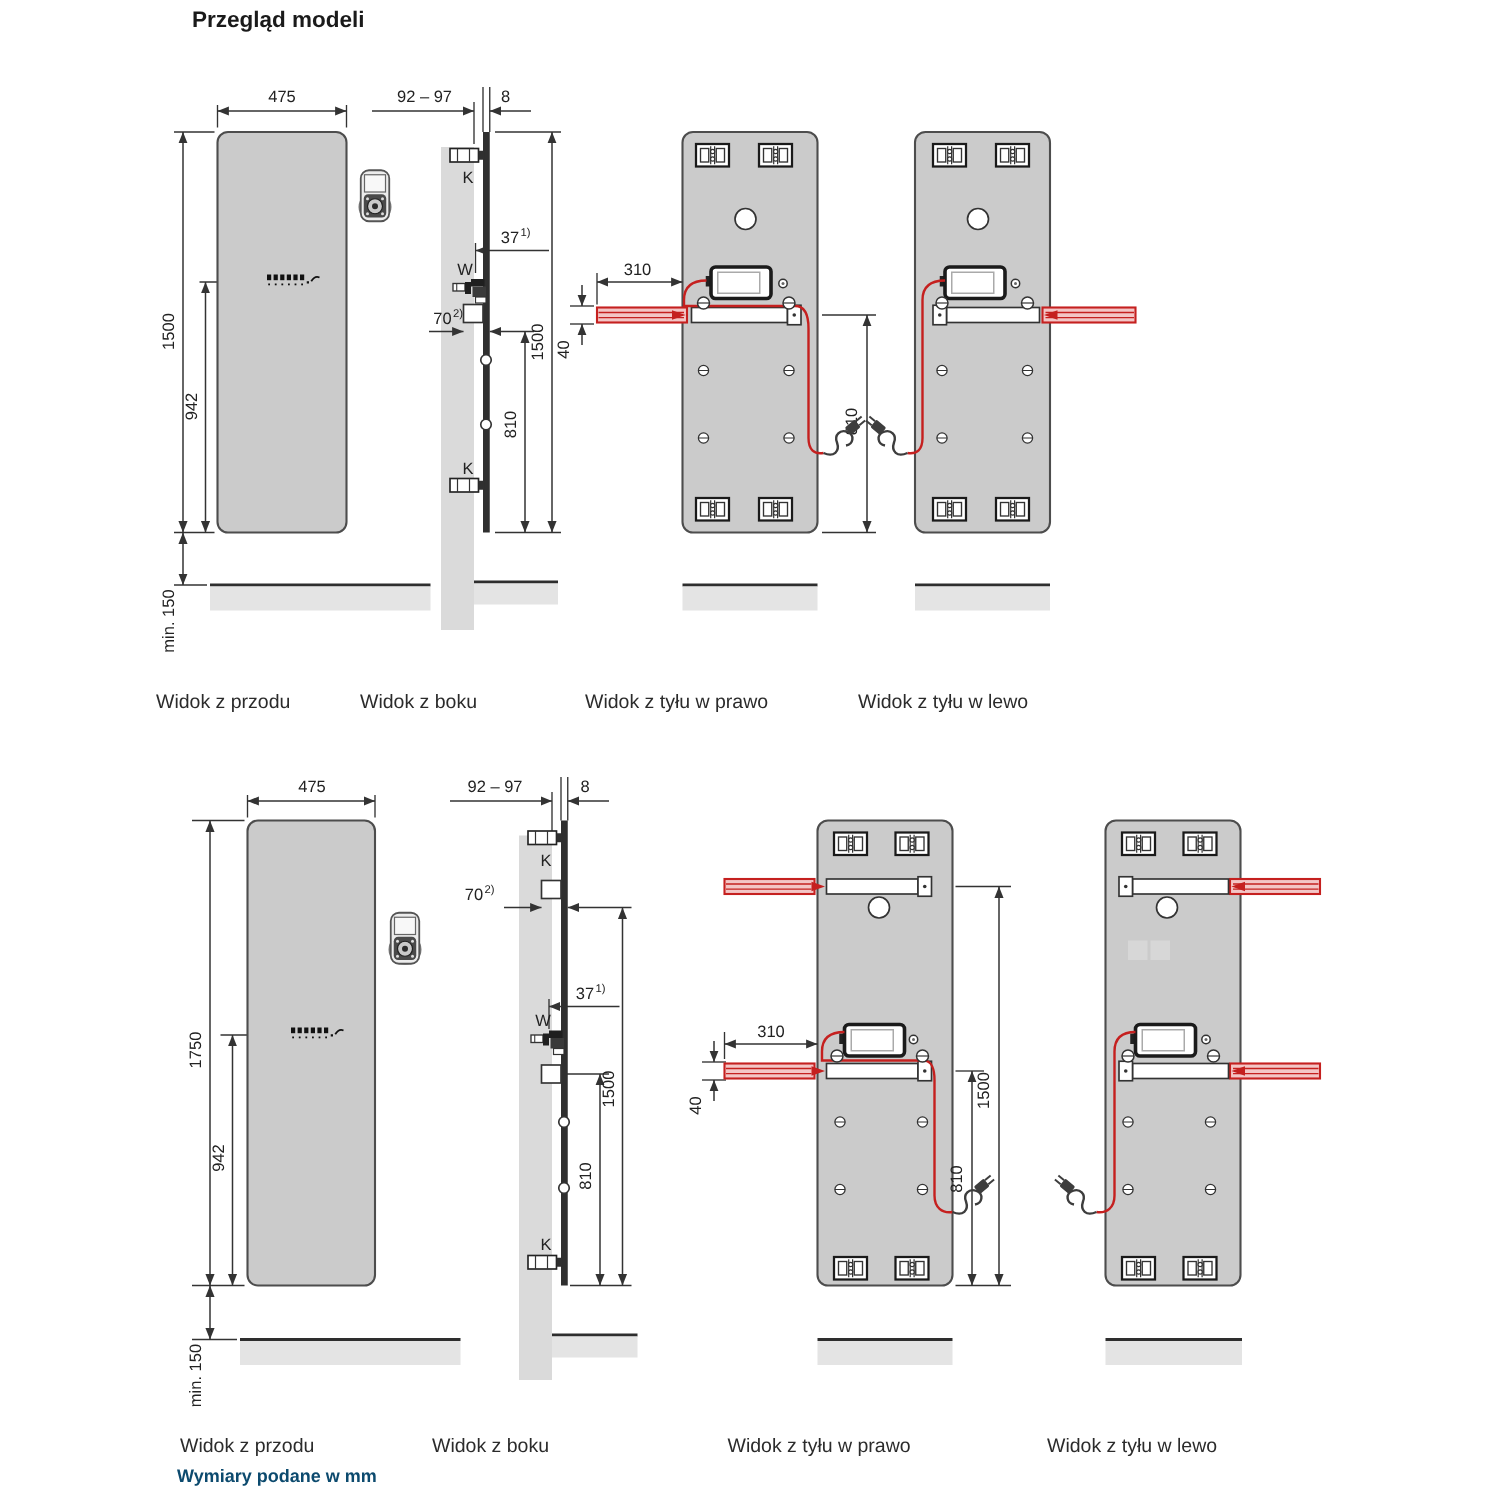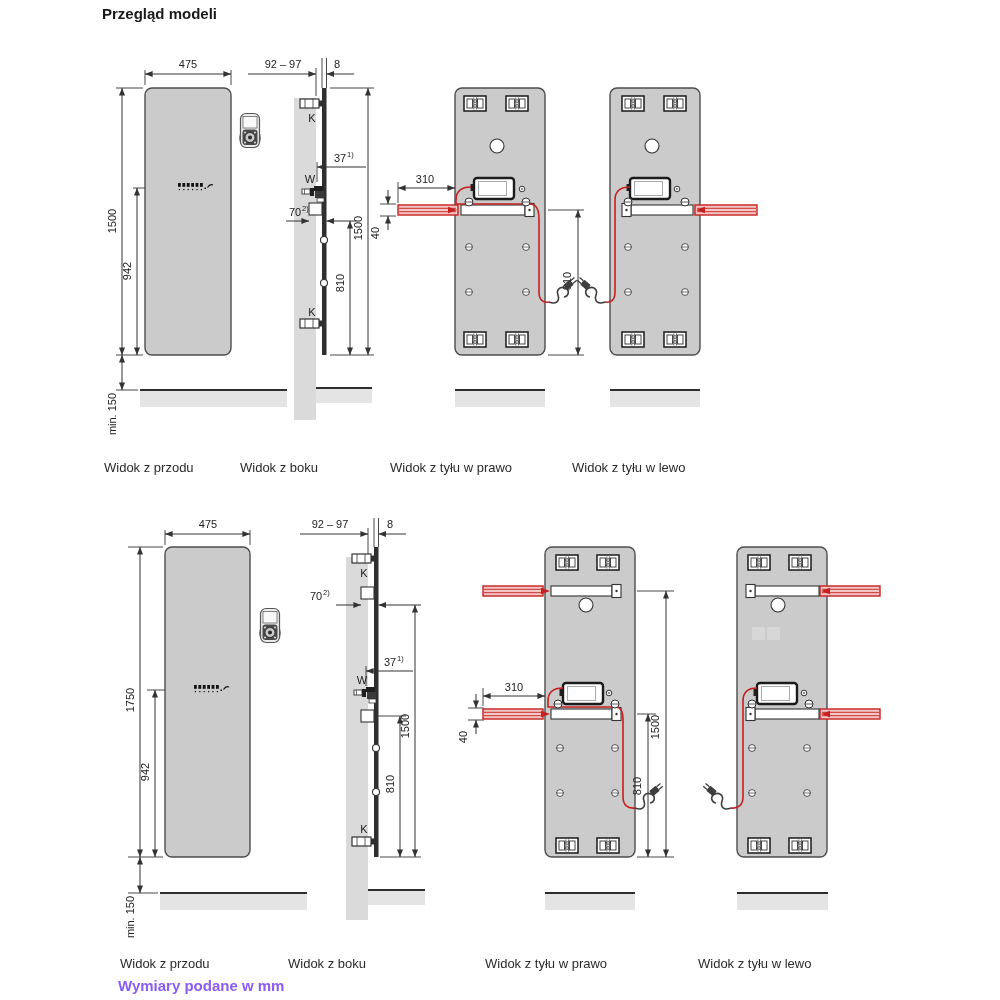--- a/index.html
+++ b/index.html
@@ -1,18 +1,18 @@
 <!DOCTYPE html>
 <html><head>
 <meta charset="utf-8">
 <style>
   html,body{margin:0;padding:0;width:1000px;height:1000px;background:#fff;overflow:hidden}
   #canvas{position:relative;width:1000px;height:1000px;font-family:"Liberation Sans",sans-serif}
-  .ttl{position:absolute;left:102px;top:5px;font-size:15px;font-weight:bold;color:#1a1a1a}
-  .note{position:absolute;left:118px;top:977px;font-size:15px;font-weight:bold;color:#8b5cf6}
+  .ttl{position:absolute;left:128px;top:5px;font-size:15px;font-weight:bold;color:#1a1a1a}
+  .note{position:absolute;left:118px;top:977px;font-size:12px;font-weight:bold;color:#0c4a6e}
   .cap{position:absolute;font-size:13px;color:#2b2b2b;text-align:left}
   svg{position:absolute;left:0;top:0}
   svg text{font-family:"Liberation Sans",sans-serif;font-size:11px;fill:#222}
   .tm{text-anchor:middle}
   .ts{font-size:7.5px}
   .dim{stroke:#333;stroke-width:1;fill:none;marker-start:url(#ar);marker-end:url(#ar)}
   .de{stroke:#333;stroke-width:1;fill:none;marker-end:url(#ar)}
   .ds{stroke:#333;stroke-width:1;fill:none;marker-start:url(#ar)}
   .ext{stroke:#333;stroke-width:0.9;fill:none}
   .panel{fill:#cbcbcb;stroke:#4d4d4d;stroke-width:1.4}

